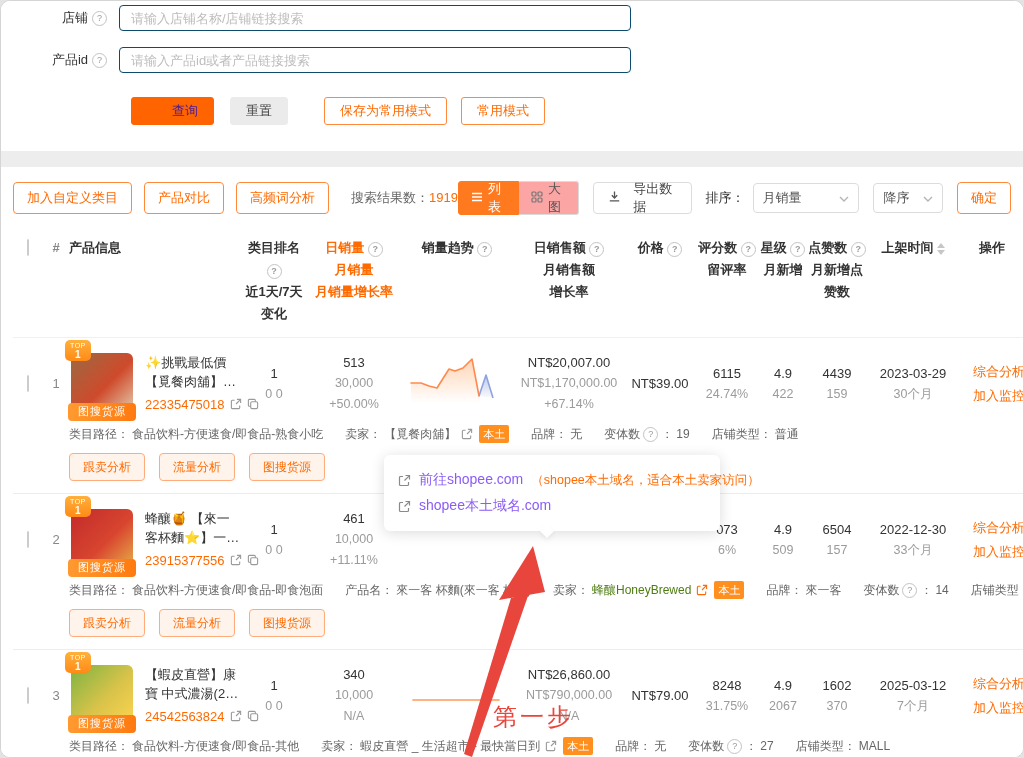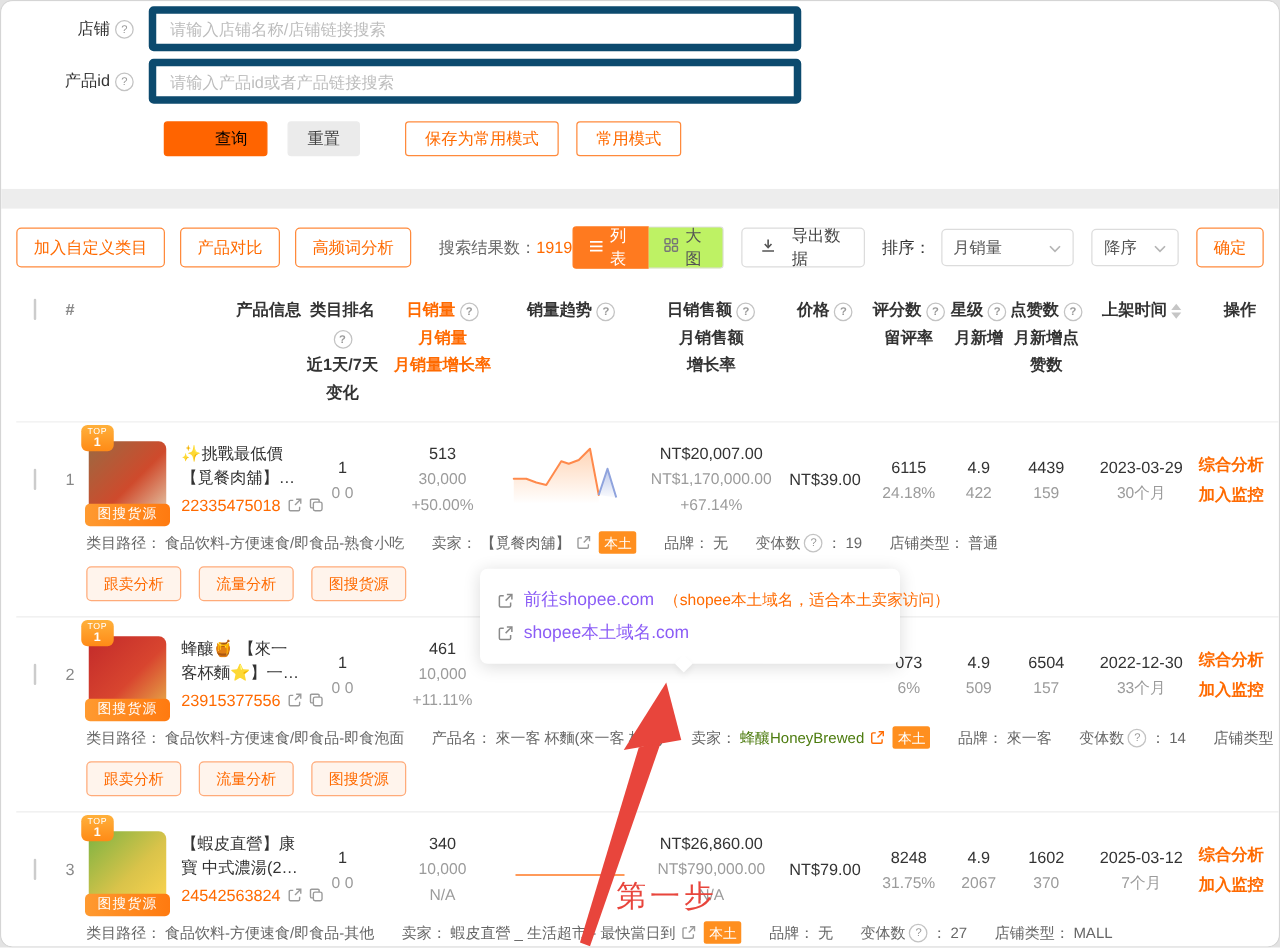--- a/index.html
+++ b/index.html
@@ -11,42 +11,42 @@
   .page{
     position:absolute;inset:0;background:#fff;border-radius:10px;
     border:1px solid #d5d5d5;overflow:hidden;
   }
   
   .filter-panel{height:150px;background:#fff;position:relative;}
   .form-row{position:absolute;left:0;display:flex;align-items:center;}
   .form-row .flabel{width:106px;text-align:right;font-size:13px;color:#333;display:inline-flex;justify-content:flex-end;align-items:center;gap:4px;}
   .help{display:inline-flex;width:13px;height:13px;border:1px solid #c3c3c3;border-radius:50%;
     color:#9a9a9a;font-size:9px;line-height:1;align-items:center;justify-content:center;flex:0 0 auto;}
-  .tinput{margin-left:12px;width:488px;height:24px;border:6px solid #0c4a6e;border-radius:4px;
+  .tinput{margin-left:12px;width:488px;height:24px;border:1px solid #0c4a6e;border-radius:4px;
     padding:0 11px;font-size:13px;color:#333;outline:none;font-family:inherit;}
   .tinput::placeholder{color:#bdbdbd;}
   .fbuttons{position:absolute;left:130px;top:96px;display:flex;align-items:center;}
   .btn{display:inline-flex;align-items:center;justify-content:center;font-size:13px;border-radius:3px;
     height:28px;padding:0 15px;cursor:pointer;box-sizing:border-box;white-space:nowrap;}
-  .btn-primary{background:#ff6400;color:#000000;border:1px solid #ff6400;padding-left:40px;}
+  .btn-primary{background:#ff6400;color:#4c1d95;border:1px solid #ff6400;padding-left:40px;}
   .btn-gray{background:#ebebeb;color:#444;border:1px solid #ebebeb;margin-left:16px;}
   .btn-outline{background:#fff;color:#ff6a00;border:1px solid #ff8a3c;}
   .gap-band{height:16px;background:#ededed;}
   
   .content{background:#fff;position:relative;padding:16px 0 0 12px;}
   .toolbar{display:flex;align-items:center;height:30px;padding-right:12px;}
   .tb-left{display:flex;align-items:center;gap:12px;}
   .btn-sm{height:32px;padding:0 13px;font-size:13px;border-radius:4px;}
   .result-count{font-size:13px;color:#666;margin-left:10px;white-space:nowrap;}
   .result-count b{color:#ff6a00;font-weight:normal;}
   .tb-right{margin-left:auto;display:flex;align-items:center;gap:14px;}
   .seg{display:flex;}
   .seg-item{display:flex;align-items:center;gap:5px;height:18px;padding:16px 12px;font-size:13px;box-sizing:border-box;cursor:pointer;}
   .seg-on{background:#ff7a1f;color:#fff;border:1px solid #ff7a1f;border-radius:3px 0 0 3px;}
-  .seg-off{background:#bef264;color:#555;border:1px solid #dcdcdc;border-left:none;border-radius:0 3px 3px 0;font-family:Liberation Serif, serif;}
+  .seg-off{background:#fca5a5;color:#555;border:1px solid #dcdcdc;border-left:none;border-radius:0 3px 3px 0;}
   .btn-export{display:flex;align-items:center;gap:12px;height:30px;padding:0 14px;border:1px solid #dcdcdc;
     border-radius:4px;font-size:13px;color:#444;background:#fff;cursor:pointer;}
   .sort-label{font-size:13px;color:#333;white-space:nowrap;}
   .select{display:flex;align-items:center;justify-content:space-between;border:1px solid #dcdcdc;border-radius:4px;
     height:30px;padding:0 9px;font-size:13px;color:#555;background:#fff;cursor:pointer;box-sizing:border-box;}
   .select .chev{color:#b5b5b5;margin-left:8px;}
   
   .grid{display:grid;grid-template-columns:30px 26px 70px 102px 66px 94px 112px 112px 70px 64px 48px 60px 92px 66px;}
   .thead{margin-top:12px;padding:12px 0 12px;border-bottom:1px solid #f0f0f0;}
   .th{font-size:13px;color:#333;font-weight:bold;text-align:center;line-height:22px;}
@@ -70,21 +70,21 @@
   .topbadge .t1{font-size:7px;display:block;letter-spacing:.5px;}
   .topbadge .t2{font-size:10px;display:block;margin-top:1px;font-weight:bold;}
   .imgtag{position:absolute;left:-3px;bottom:-6px;width:68px;height:18px;border-radius:4px;
     background:linear-gradient(90deg,#ff9a30,#ff7a10);color:#fff;font-size:11px;display:flex;
     align-items:center;justify-content:center;letter-spacing:1px;}
   .titlecell{text-align:left;padding-left:6px;}
   .ptitle{font-size:13px;color:#333;line-height:19px;max-height:38px;overflow:hidden;display:-webkit-box;
     -webkit-line-clamp:2;-webkit-box-orient:vertical;}
   .pid{margin-top:3px;font-size:13px;color:#ff6a00;display:flex;align-items:center;gap:5px;}
   .pid .ic{color:#9a9a9a;display:inline-flex;}
-  .opscell{color:#ff6a00;font-size:13px;line-height:24px;text-align:left;font-weight:bold;}
+  .opscell{color:#ff6a00;font-size:13px;line-height:24px;text-align:right;}
   .opscell a{color:#ff6a00;text-decoration:none;display:block;cursor:pointer;}
   .metarow{margin:10px 0 0 56px;display:flex;align-items:center;flex-wrap:nowrap;font-size:12px;color:#666;gap:22px;white-space:nowrap;}
   .metaitem{display:inline-flex;align-items:center;gap:3px;}
   .metaitem .orange{color:#4d7c0f;}
   .badge-local{background:#ff8f1f;color:#fff;font-size:11px;padding:1.5px 4px;border-radius:2px;margin-left:3px;}
   .ext{color:#9a9a9a;display:inline-flex;margin-left:2px;}
   .ext.o{color:#ff6a00;}
   .actrow{margin:10px 0 0 56px;display:flex;gap:14px;}
   .mini-btn{background:#fff4ec;border:1px solid #ffab7a;color:#ff6a00;border-radius:4px;font-size:12px;
     height:26px;padding:0 13px;display:inline-flex;align-items:center;cursor:pointer;}
@@ -196,21 +196,21 @@
               </svg>
           </span>
         </span>
         <span class="btn btn-outline btn-sm">确定</span>
       </div>
     </div>
 
     <div class="grid thead">
       <div class="th"><span class="cb"></span></div>
       <div class="th" style="color:#888;">#</div>
-      <div class="th left" style="grid-column:3/5;text-align:right;">产品信息</div>
+      <div class="th left" style="grid-column:3/5;">产品信息</div>
       <div class="th">
         <span><span>类目排名</span> <span class="help">?</span></span>
         <span class="sub">近1天/7天变化</span>
       </div>
       <div class="th th-orange">
         <span><span>日销量</span> <span class="help">?</span></span>
         <span class="sub">月销量</span>
         <span class="sub">月销量增长率</span>
       </div>
       <div class="th">
@@ -296,21 +296,21 @@
                     <stop offset="1" stop-color="#8fa3dd" stop-opacity=".05"></stop>
                   </linearGradient>
     </defs>
     <path d="M2 30 L12 30 L20 33 L28 35 L40 16 L46 18 L54 15 L63 6 L70 43 L70 50 L2 50 Z" fill="url(#go0)"></path>
     <path d="M2 30 L12 30 L20 33 L28 35 L40 16 L46 18 L54 15 L63 6 L70 43" fill="none" stroke="#ff8a4c" stroke-width="1.6" stroke-linejoin="round" stroke-linecap="round"></path>
     <path d="M70 43 L77 22 L84 45 Z" fill="url(#gb0)"></path>
     <path d="M70 43 L77 22 L84 45" fill="none" stroke="#8fa3dd" stroke-width="1.6" stroke-linejoin="round"></path>
   </svg></div>
       <div class="cell">NT$20,007.00<span class="sub">NT$1,170,000.00</span><span class="sub">+67.14%</span></div>
       <div class="cell">NT$39.00</div>
-      <div class="cell">6115<span class="sub">24.18%</span></div>
+      <div class="cell">6115<span class="sub">24.74%</span></div>
       <div class="cell">4.9<span class="sub">422</span></div>
       <div class="cell">4439<span class="sub">159</span></div>
       <div class="cell">2023-03-29<span class="sub">30个月</span></div>
       <div class="opscell">
         <a>综合分析</a>
               <a>加入监控</a>
       </div>
     </div>
     <div class="metarow">
             <span class="metaitem">

